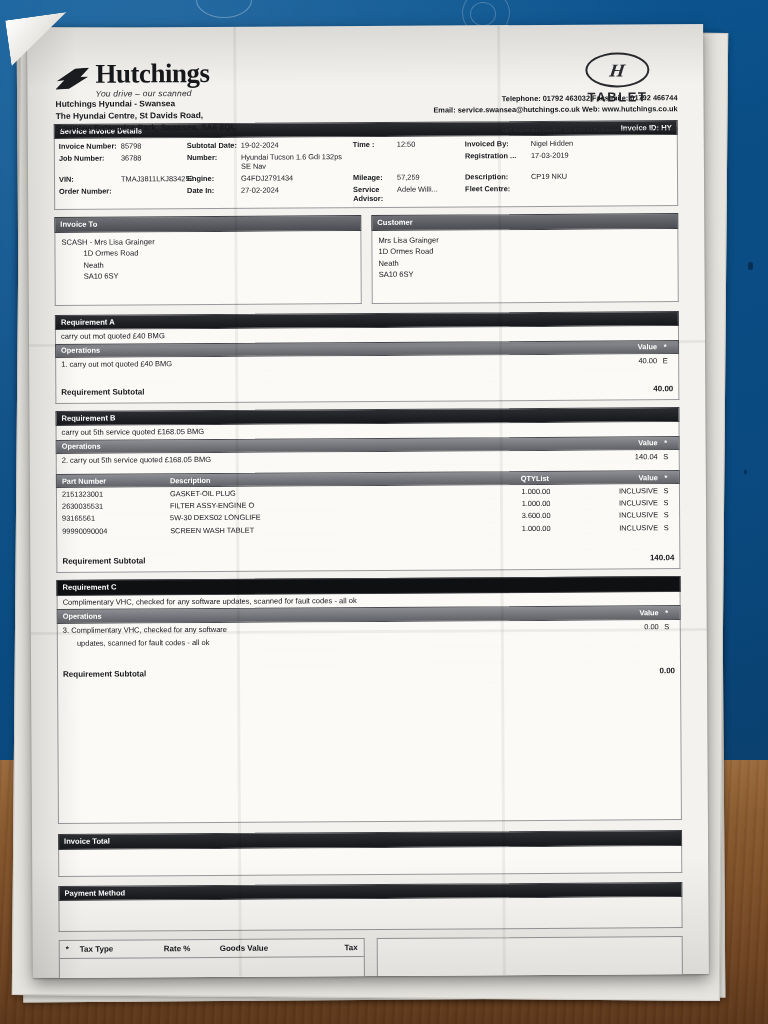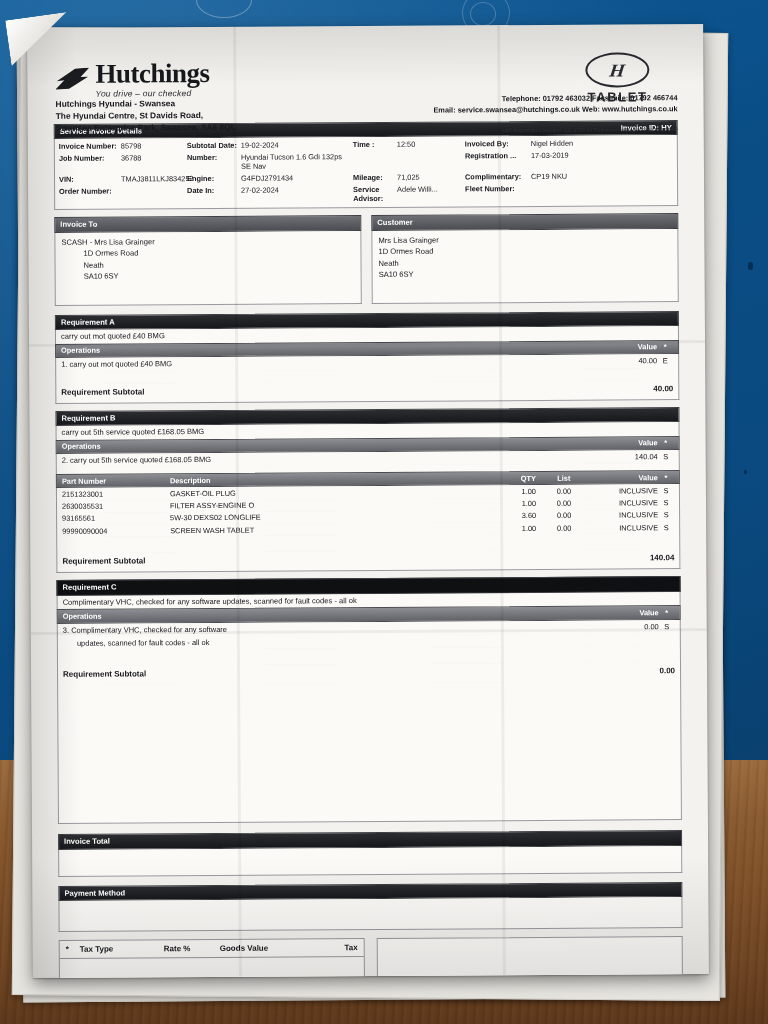--- a/index.html
+++ b/index.html
@@ -154,21 +154,21 @@
 
   
   .parts-hdr{
     background:linear-gradient(180deg,#8d8e93,#626368);color:#fff;font-size:7.4px;font-weight:bold;
     display:flex;border:1px solid #4b4c51;padding:1.5px 5px;
   }
   .parts-row{display:flex;font-size:7.4px;padding:1.5px 5px;border-left:1px solid #9a9a9e;border-right:1px solid #9a9a9e;background:#fbfaf7;}
   .c-pn{width:108px;}
   .c-desc{flex:1;}
   .c-qty{width:46px;text-align:right;}
-  .c-list{width:56px;text-align:center;}
+  .c-list{width:56px;text-align:left;}
   .c-val{width:66px;text-align:right;}
   .c-s{width:16px;text-align:center;}
 
   .spacer-box{border-left:1px solid #9a9a9e;border-right:1px solid #9a9a9e;border-bottom:1px solid #9a9a9e;background:#fbfaf7;}
 
   
   .totals-bar{margin-top:10px;}
   .empty-panel{border:1px solid #9a9a9e;border-top:none;background:#fbfaf7;height:26px;}
   .empty-panel.tall{height:30px;}
 
@@ -209,21 +209,21 @@
     <div id="doc">
       <div class="inner">
 
         <div class="hdr">
           <div class="logo-wrap">
             <div class="logo-mark">
                 <div class="swoosh"></div>
               </div>
             <div>
               <div class="brand">Hutchings</div>
-              <div class="tagline">You drive – our checked</div>
+              <div class="tagline">You drive – our scanned</div>
             </div>
           </div>
 
           <div class="hyundai">
             <div class="hy-oval">
               <span class="h">H</span>
             </div>
             <div class="hy-word">TABLET</div>
           </div>
 
@@ -262,31 +262,31 @@
             <div class="lbl"></div>
             <div class="val"></div>
             <div class="lbl">Registration ...</div>
             <div class="val">17-03-2019</div>
 
             <div class="lbl">VIN:</div>
             <div class="val">TMAJ3811LKJ834252</div>
             <div class="lbl">Engine:</div>
             <div class="val">G4FDJ2791434</div>
             <div class="lbl">Mileage:</div>
-            <div class="val">71,025</div>
-            <div class="lbl">Complimentary:</div>
+            <div class="val">57,259</div>
+            <div class="lbl">Description:</div>
             <div class="val">CP19 NKU</div>
 
             <div class="lbl">Order Number:</div>
             <div class="val"></div>
             <div class="lbl">Date In:</div>
             <div class="val">27-02-2024</div>
             <div class="lbl">Service Advisor:</div>
             <div class="val">Adele Willi...</div>
-            <div class="lbl">Fleet Number:</div>
+            <div class="lbl">Fleet Centre:</div>
             <div class="val"></div>
           </div>
         </div>
 
         <div class="two">
           <div class="col">
             <div class="bar">
               <span>Invoice To</span>
             </div>
             <div class="addrbox">

